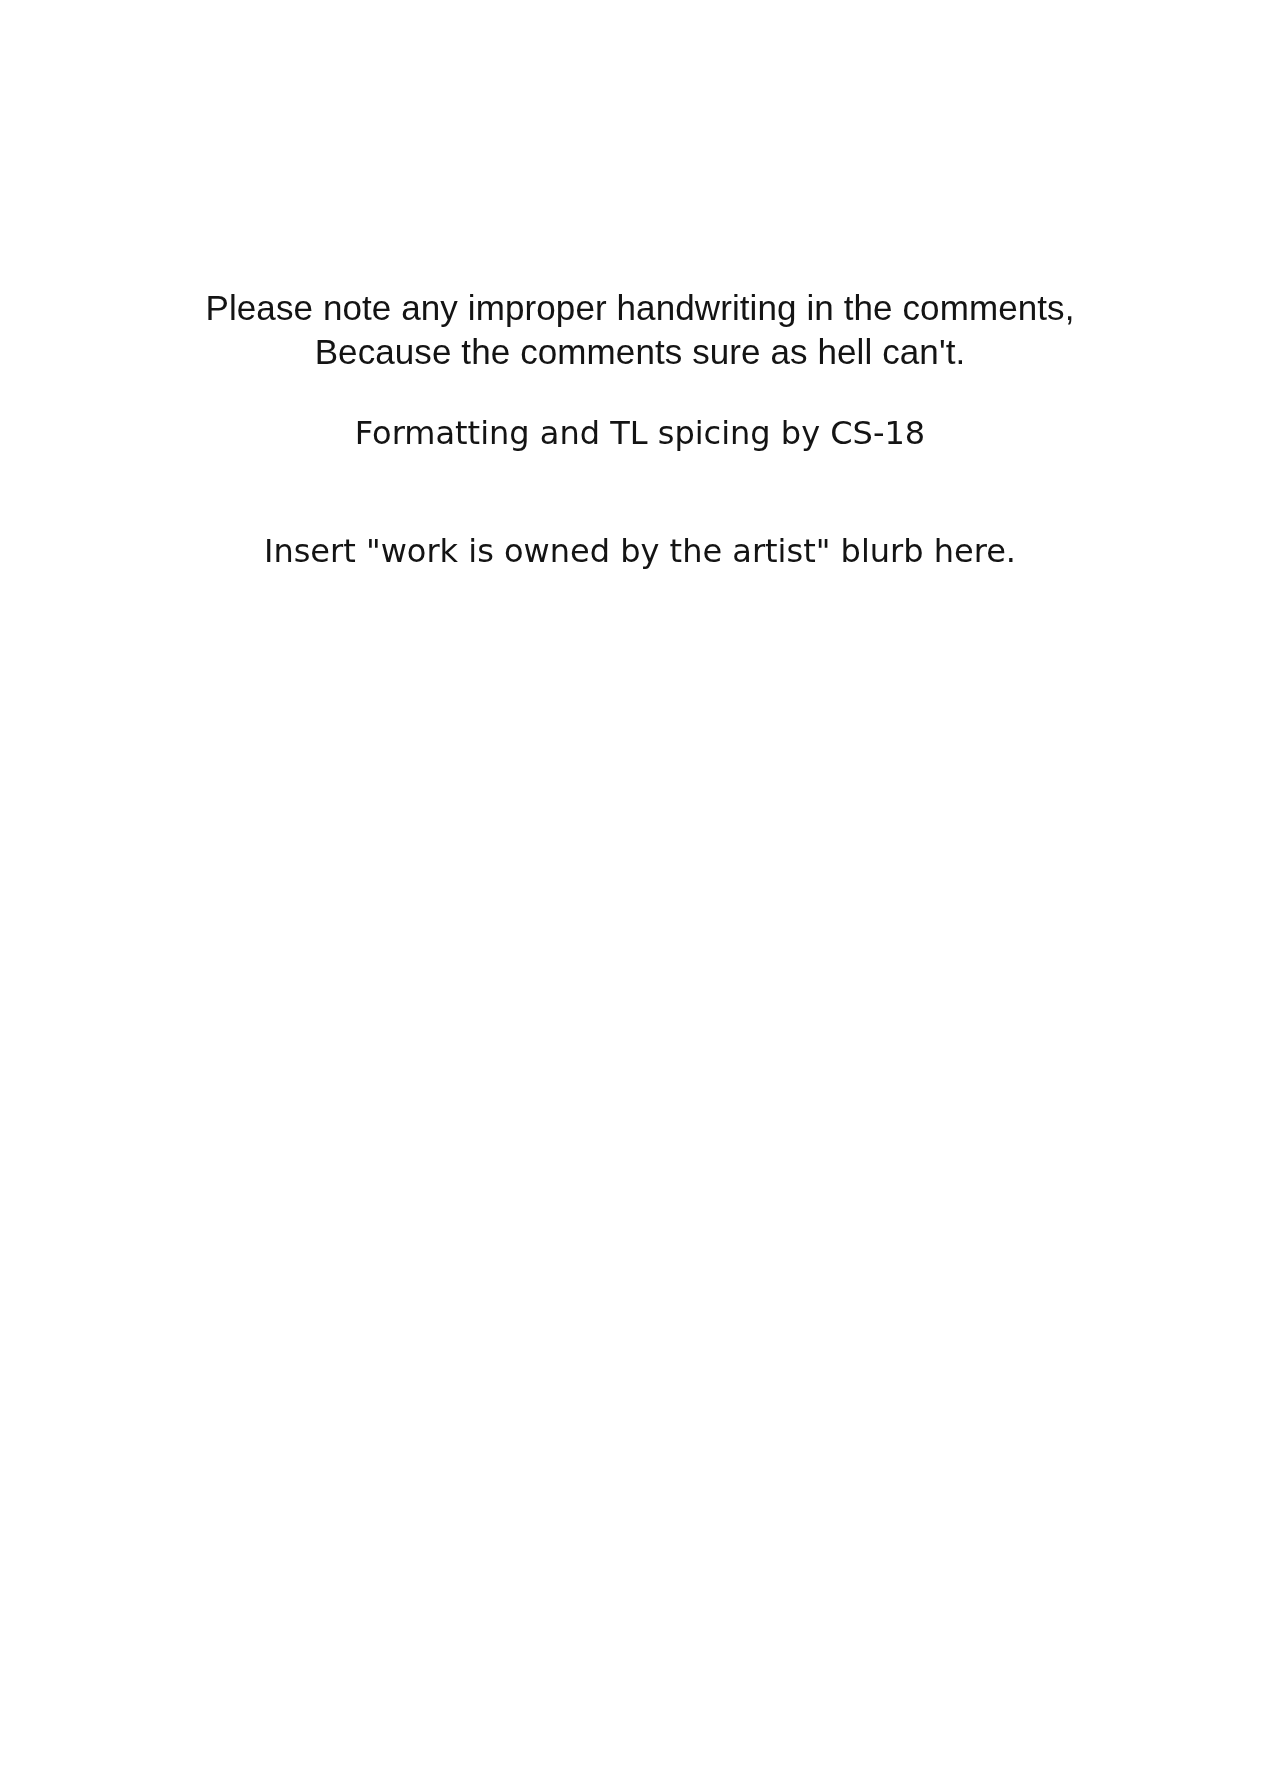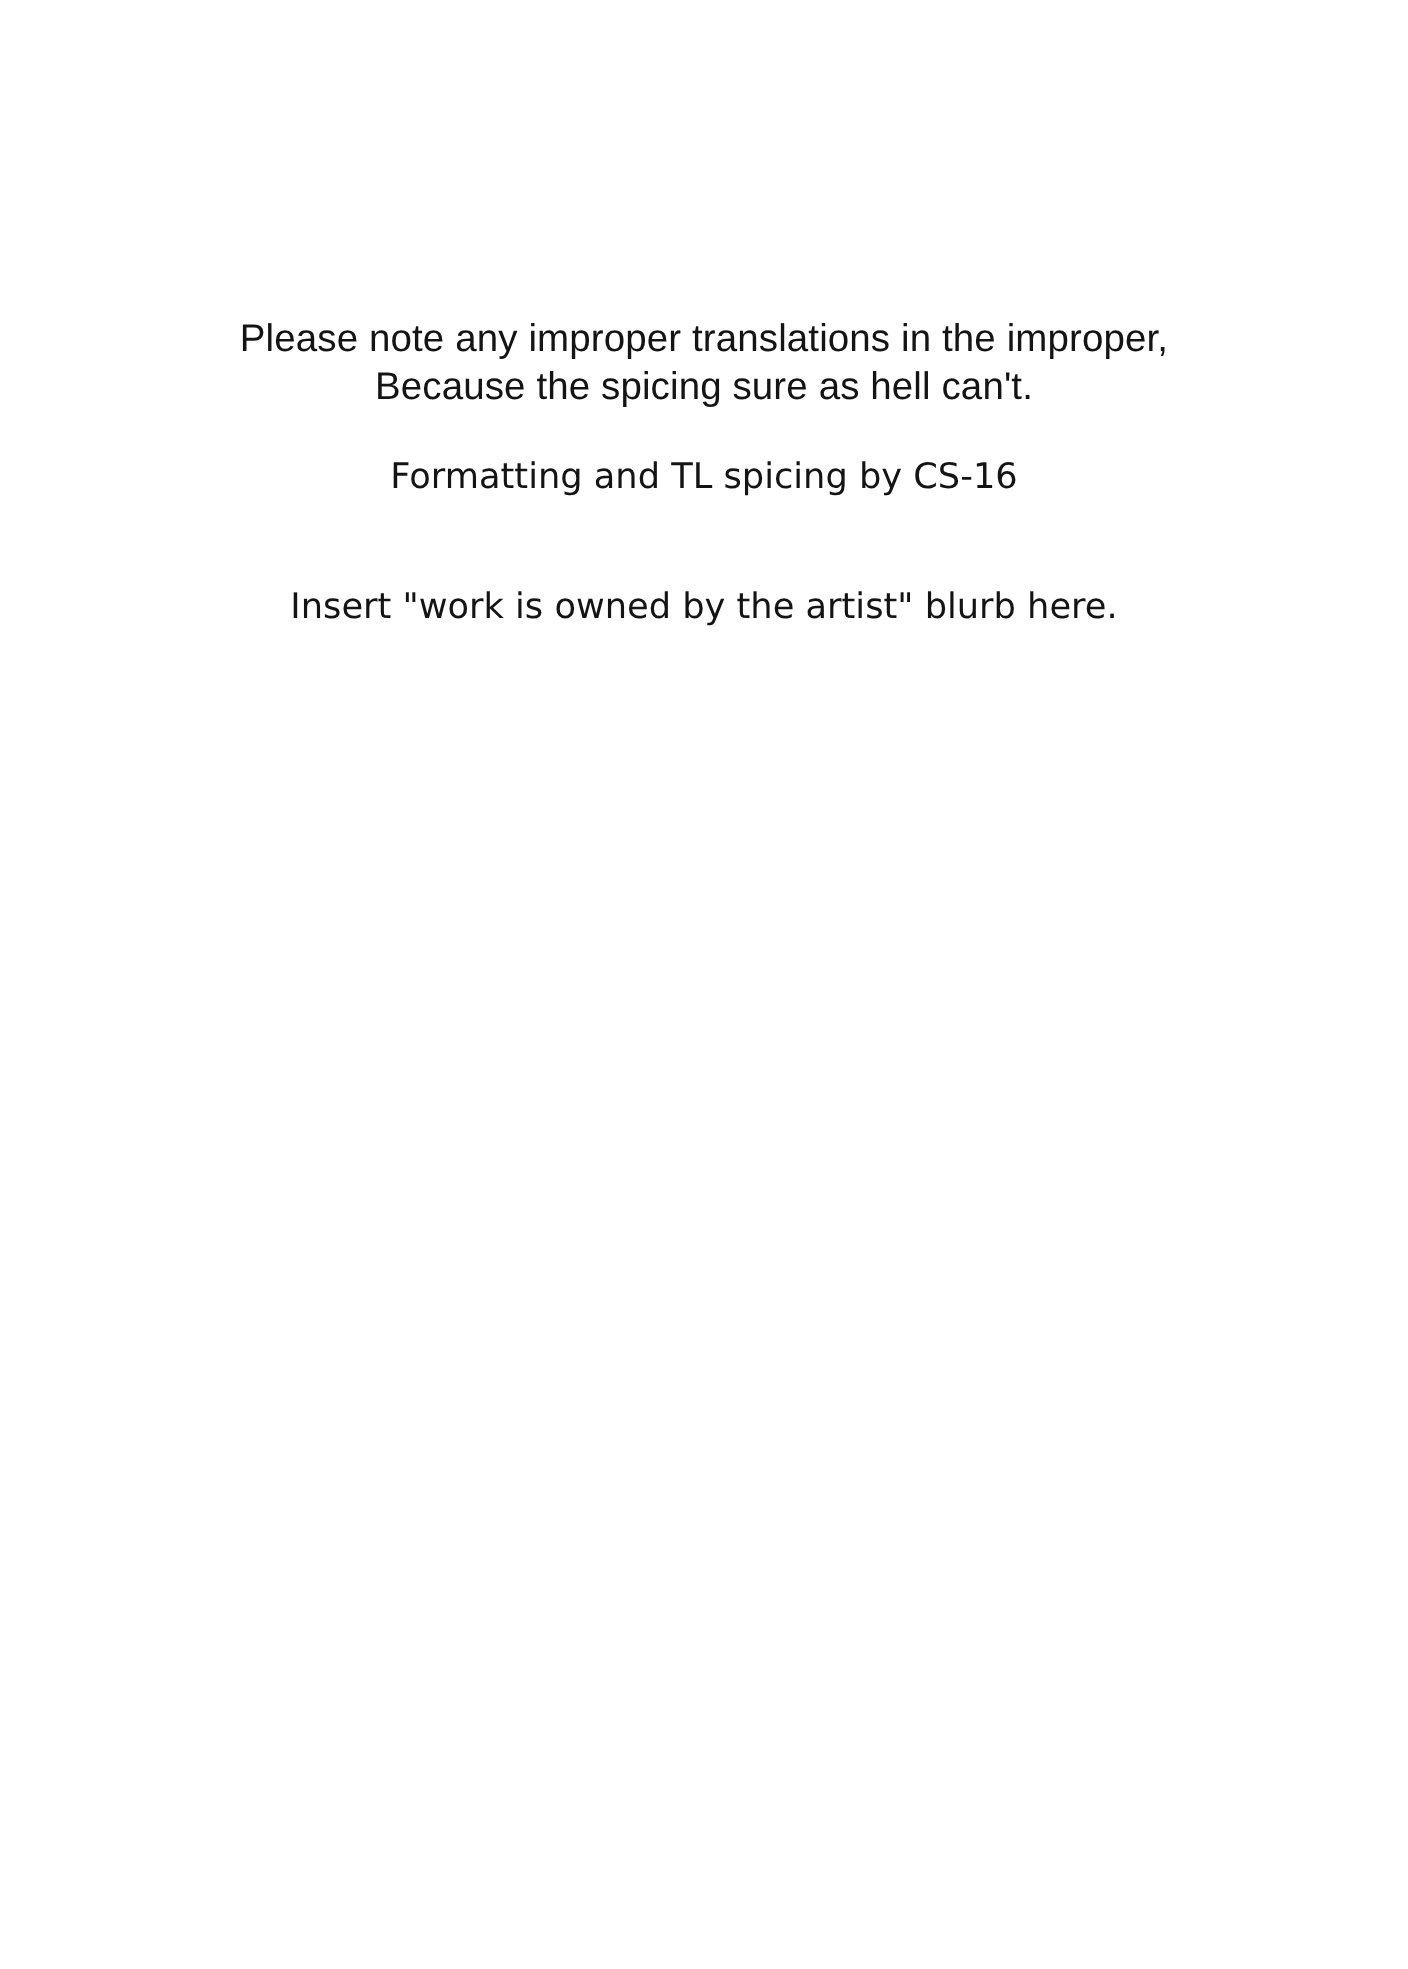--- a/index.html
+++ b/index.html
@@ -65,26 +65,26 @@
 </head>
 <body>
 
 <div class="page">
 
   <div class="credits-block">
 
 
     <div class="gap-1"></div>
 
-    <span class="line line-arial l-note">Please note any improper translations in the improper,</span>
-    <span class="line line-arial l-note">Because the spicing sure as hell can't.</span>
+    <span class="line line-arial l-note">Please note any improper handwriting in the comments,</span>
+    <span class="line line-arial l-note">Because the comments sure as hell can't.</span>
 
     <div class="gap-2"></div>
 
-    <span class="line line-dejavu l-format">Formatting and TL spicing by CS-16</span>
+    <span class="line line-dejavu l-format">Formatting and TL spicing by CS-18</span>
 
     <div class="gap-3"></div>
 
     <span class="line line-dejavu l-blurb">Insert "work is owned by the artist" blurb here.</span>
 
   </div>
 
 </div>
 
 </body></html>

